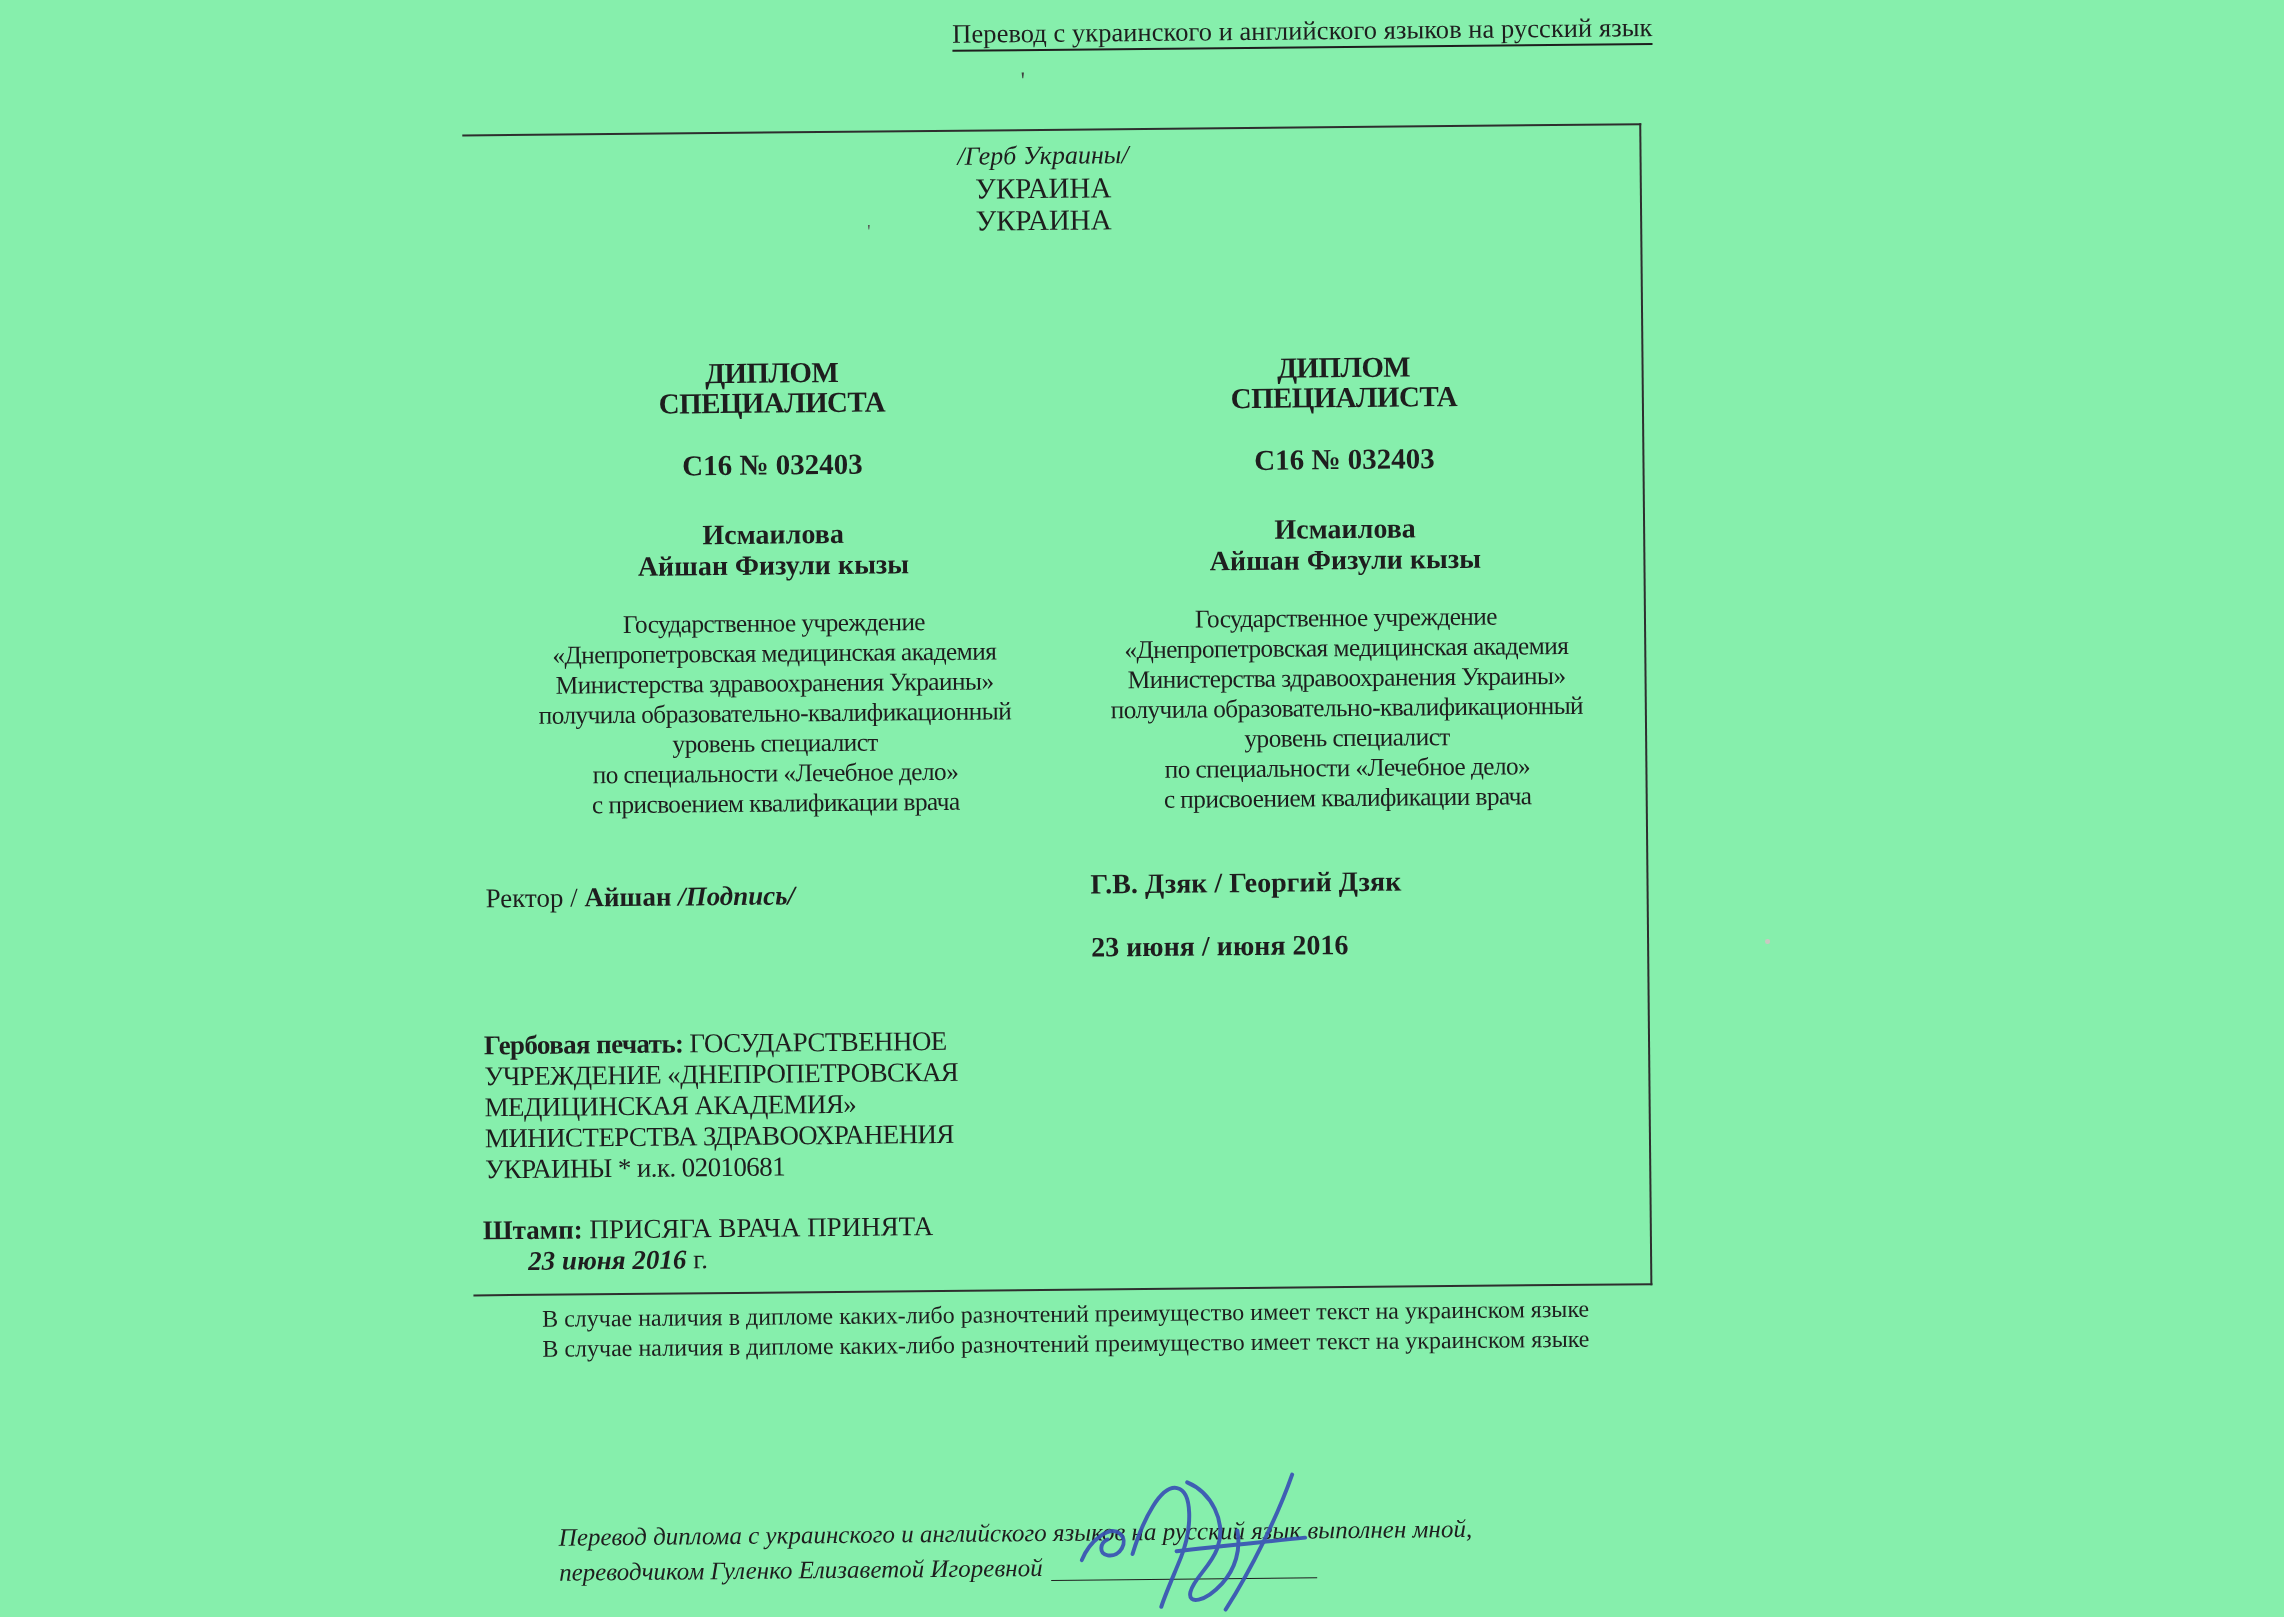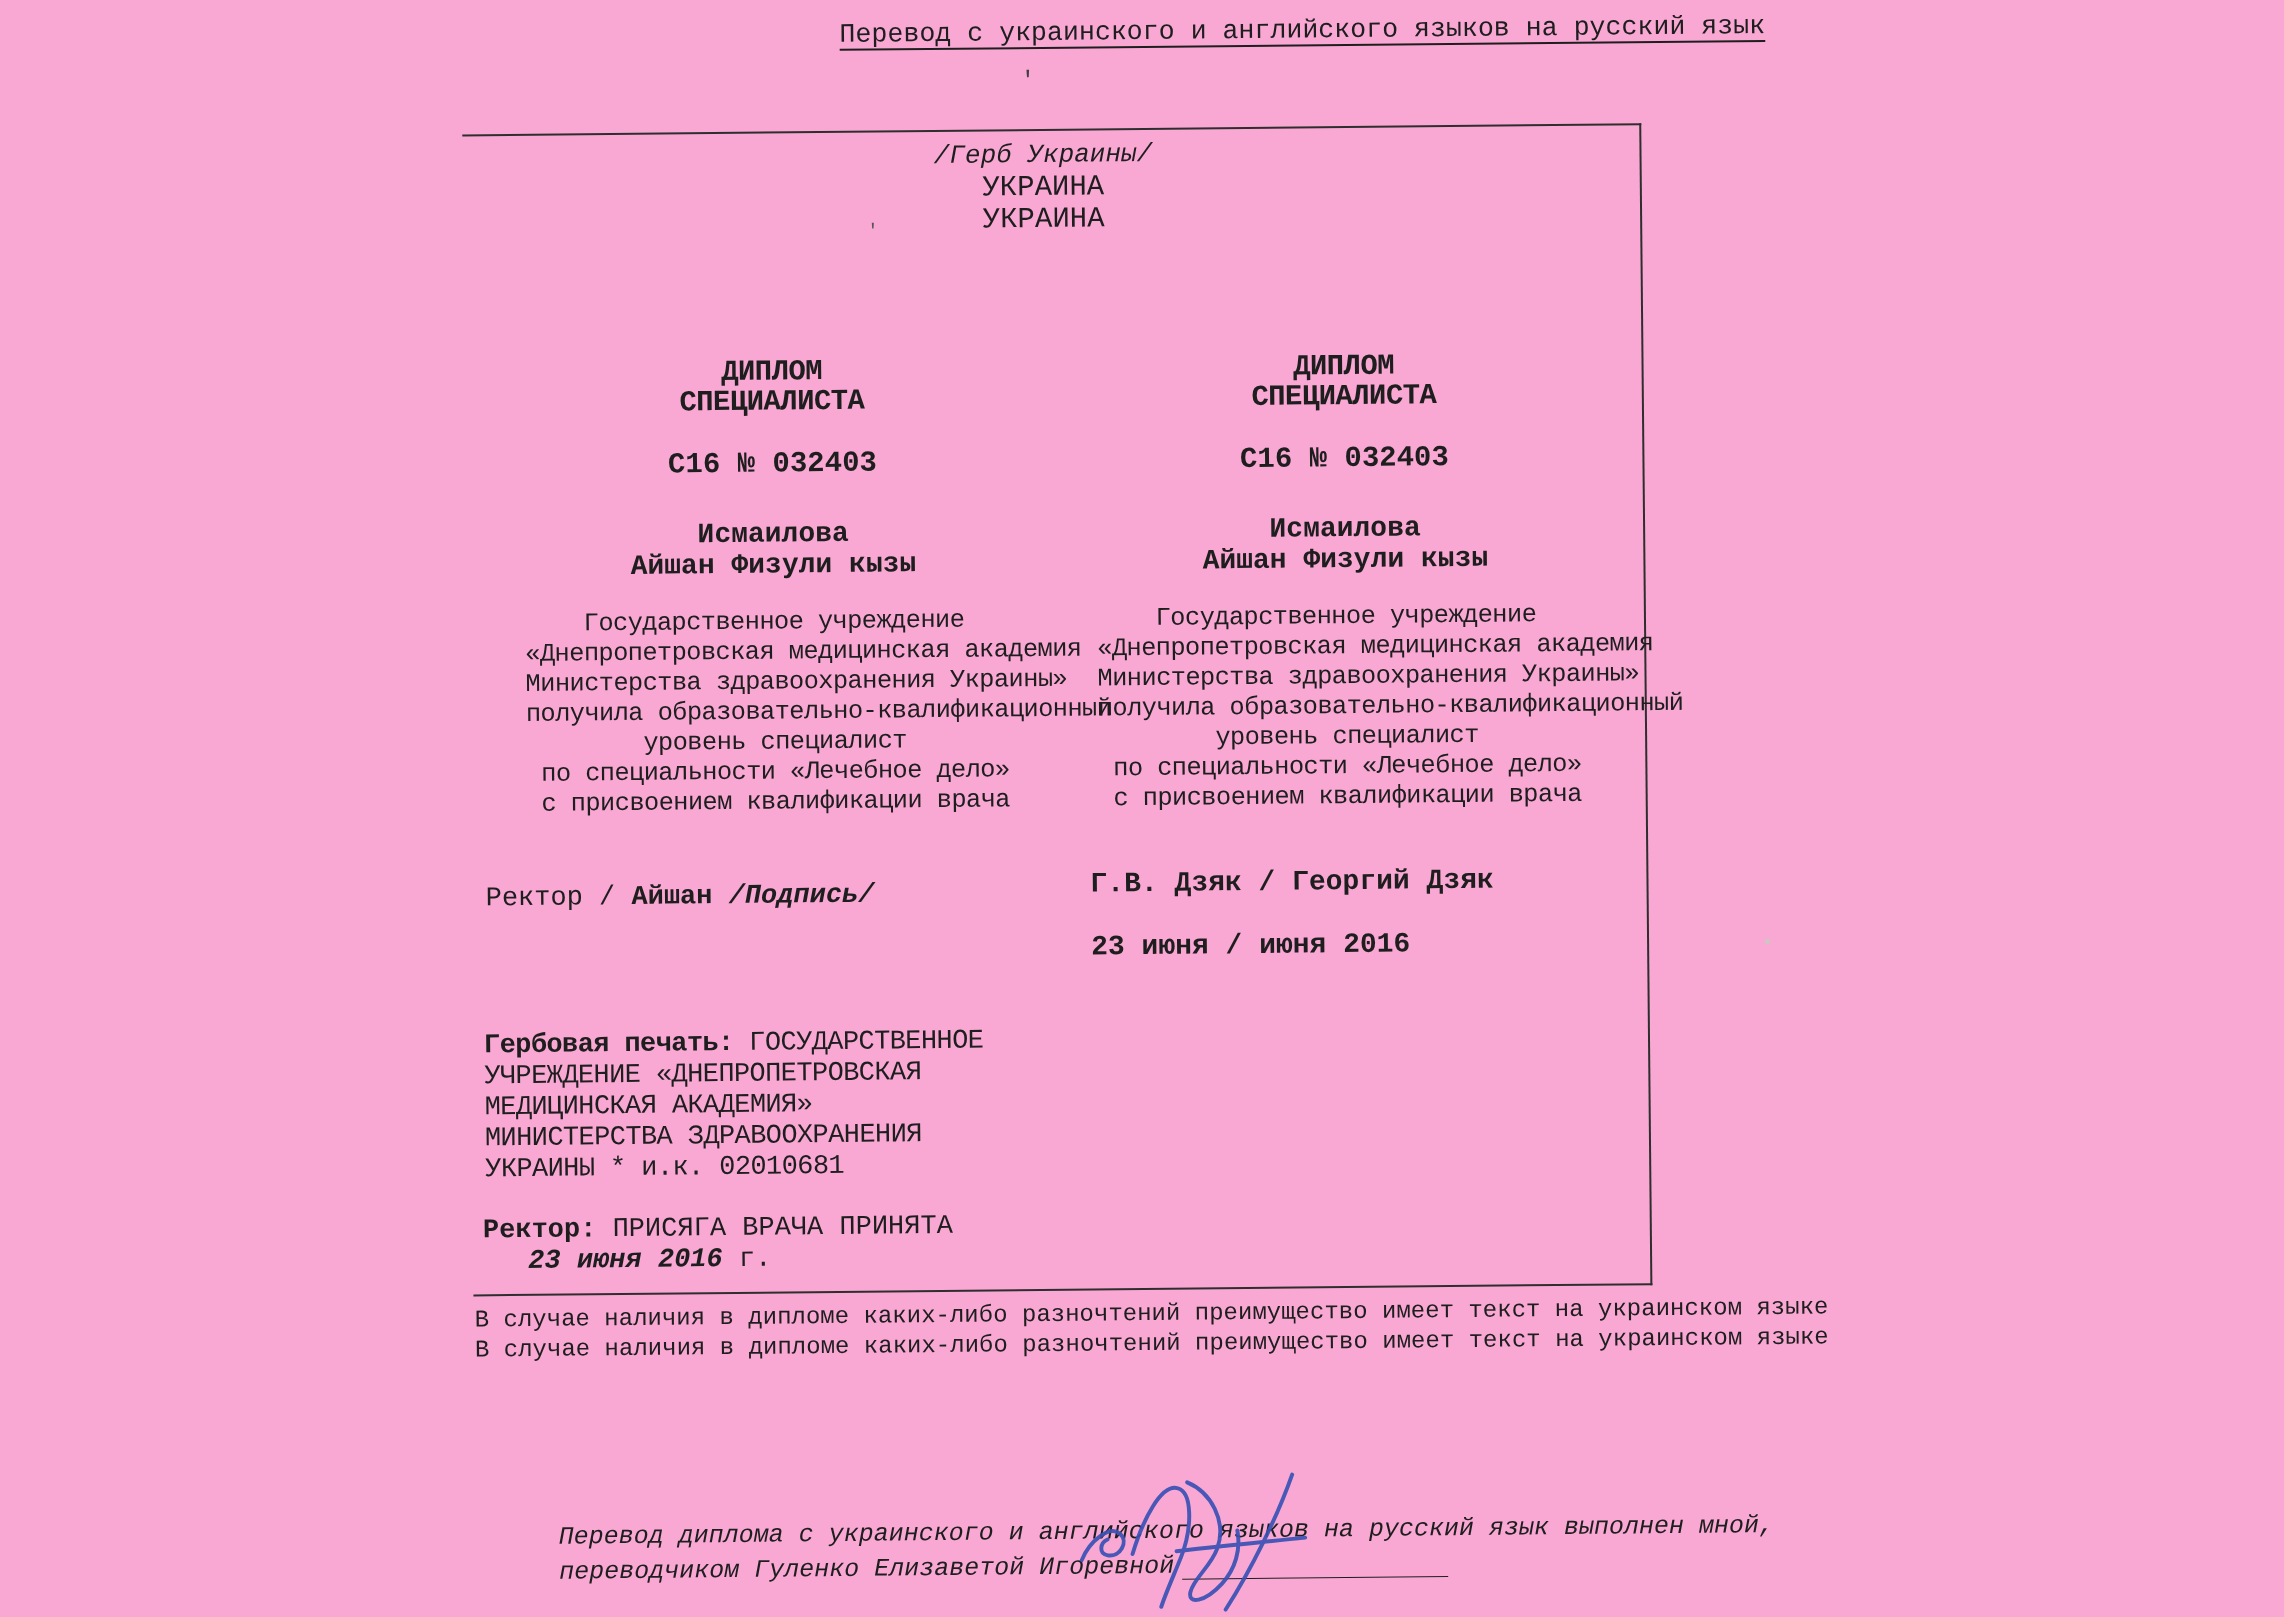--- a/index.html
+++ b/index.html
@@ -1,19 +1,19 @@
 <!DOCTYPE html>
 <html style="font-size:9px"><head>
 <meta charset="utf-8">
 <style>
   html,body{margin:0;padding:0;background:#ffffff;}
   .page{
     position:relative;width:2284px;height:1617px;overflow:hidden;
-    background:#f9a8d4;
-    font-family:Liberation Mono, monospace;
+    background:#86efac;
+    font-family:Liberation Serif, serif;
     color:#1e1e1e;
   }
   .scan{position:absolute;inset:0;transform:rotate(-0.55deg);transform-origin:50% 45%;}
   .abs{position:absolute;}
   .nowrap{white-space:nowrap;}
   .b{font-weight:bold;}
   .bi{font-weight:bold;font-style:italic;}
 
   .header-line{left:741px;top:17px;width:1136px;text-align:center;font-size:26.6px;}
   .header-line .u{text-decoration:underline;text-decoration-thickness:1.7px;text-underline-offset:7.3px;}
@@ -135,21 +135,21 @@
 
       <div class="abs seal-block">
         <div><span class="b">Гербовая печать:</span><span> ГОСУДАРСТВЕННОЕ</span></div>
         <div>УЧРЕЖДЕНИЕ «ДНЕПРОПЕТРОВСКАЯ</div>
         <div>МЕДИЦИНСКАЯ АКАДЕМИЯ»</div>
         <div>МИНИСТЕРСТВА ЗДРАВООХРАНЕНИЯ</div>
         <div>УКРАИНЫ * и.к. 02010681</div>
       </div>
 
       <div class="abs stamp-block">
-        <div><span class="b">Ректор:</span><span> ПРИСЯГА ВРАЧА ПРИНЯТА</span></div>
+        <div><span class="b">Штамп:</span><span> ПРИСЯГА ВРАЧА ПРИНЯТА</span></div>
         <div class="stamp-date-line"><span class="bi">23 июня 2016</span><span> г.</span></div>
       </div>
 
     </div>
 
     <div class="abs disclaimer disc-1">В случае наличия в дипломе каких-либо разночтений преимущество имеет текст на украинском языке</div>
     <div class="abs disclaimer disc-2">В случае наличия в дипломе каких-либо разночтений преимущество имеет текст на украинском языке</div>
 
     <div class="abs translator">
       <div>Перевод диплома с украинского и английского языков на русский язык выполнен мной,</div>

